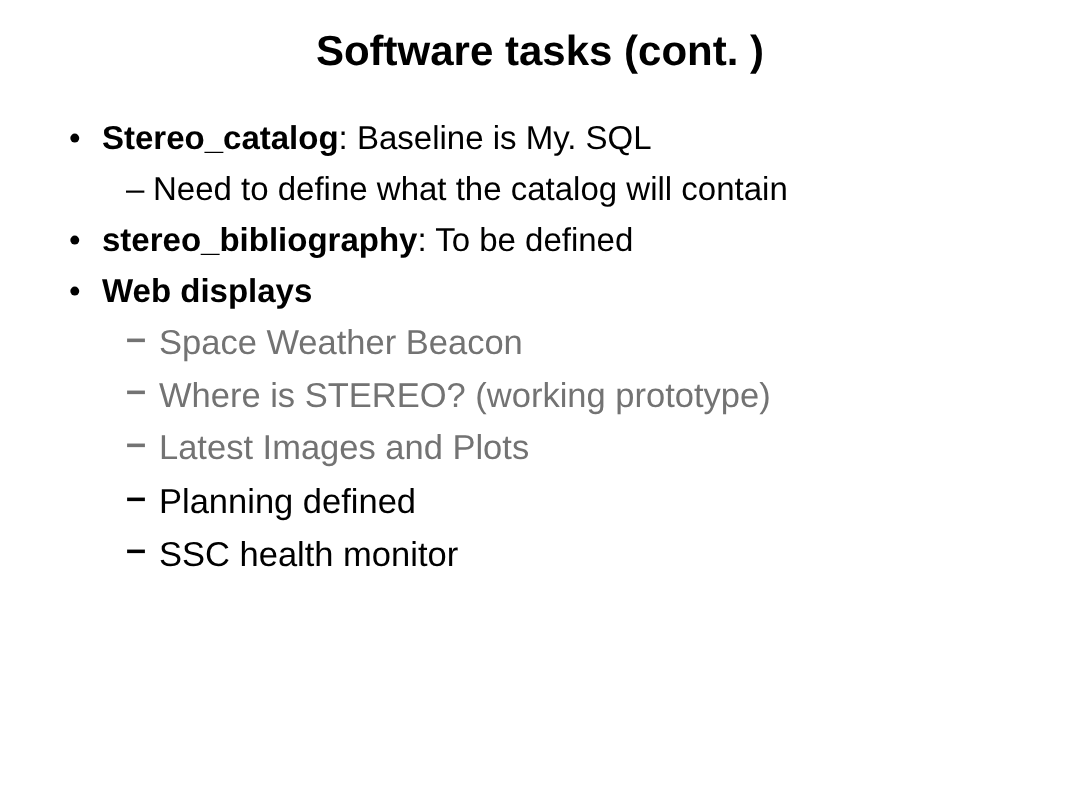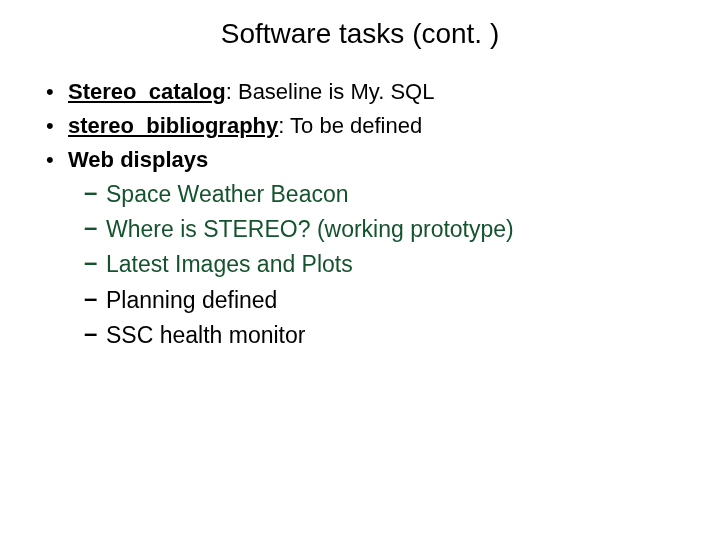--- a/index.html
+++ b/index.html
@@ -12,21 +12,21 @@
     color: #000;
   }
   .slide {
     width: 720px;
     height: 540px;
     box-sizing: border-box;
     padding: 18px 28px 0 28px;
   }
   .title {
     font-family: "Arial Black", Arial, sans-serif;
-    font-weight: 400;
+    font-weight: 700;
     font-size: 28px;
     text-align: center;
     margin: 0 0 26px 0;
     letter-spacing: 0px;
   }
   ul.lvl1 {
     list-style: none;
     margin: 0;
     padding: 0 0 0 18px;
     font-size: 22px;
@@ -38,21 +38,21 @@
     margin-bottom: 2px;
   }
   ul.lvl1 > li::before {
     content: "•";
     position: absolute;
     left: 0;
     top: 0;
     font-size: 22px;
   }
   .b { font-weight: bold; }
-  .u { text-decoration: underline; }
+  .u { }
 
   ul.lvl2 {
     list-style: none;
     margin: 2px 0 2px 0;
     padding: 0 0 0 16px;
     font-size: 22px;
   }
   ul.lvl2 > li {
     position: relative;
     padding-left: 18px;
@@ -77,31 +77,34 @@
   }
   ul.lvl2b > li::before {
     content: "–";
     position: absolute;
     left: 0;
     top: -3px;
     font-weight: 900;
     font-family: "Arial Black", Arial, sans-serif;
     font-size: 24px;
   }
-  .teal { color: #14532d; }
+  .teal { color: #737373; }
 </style>
 </head>
 <body>
 
 <div class="slide">
   <h1 class="title">Software tasks (cont. )</h1>
 
   <ul class="lvl1">
     <li>
       <span class="b u">Stereo_catalog</span><span>: Baseline is My. SQL</span>
+      <ul class="lvl2">
+        <li>Need to define what the catalog will contain</li>
+      </ul>
     </li>
     <li>
       <span class="b u">stereo_bibliography</span><span>: To be defined</span>
     </li>
     <li>
       <span class="b">Web displays</span>
       <ul class="lvl2b">
         <li class="teal">Space Weather Beacon</li>
         <li class="teal">Where is STEREO? (working prototype)</li>
         <li class="teal">Latest Images and Plots</li>

